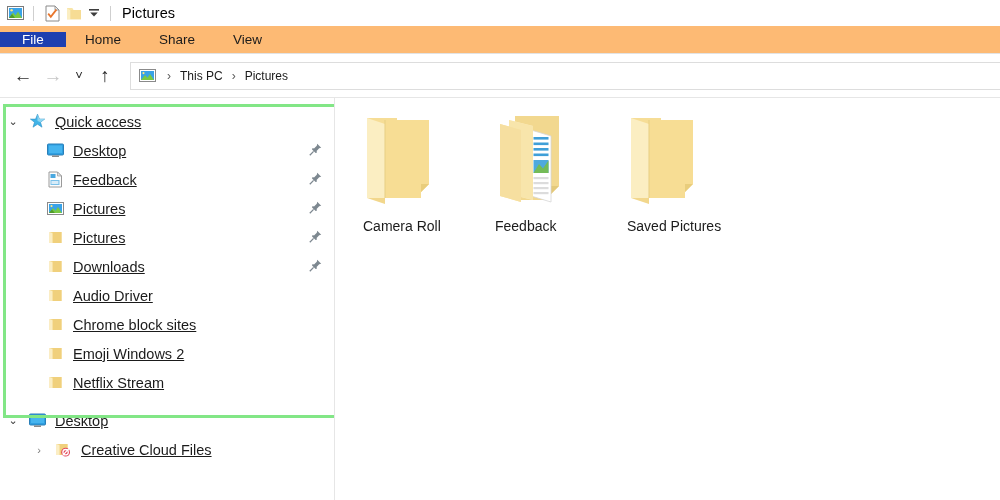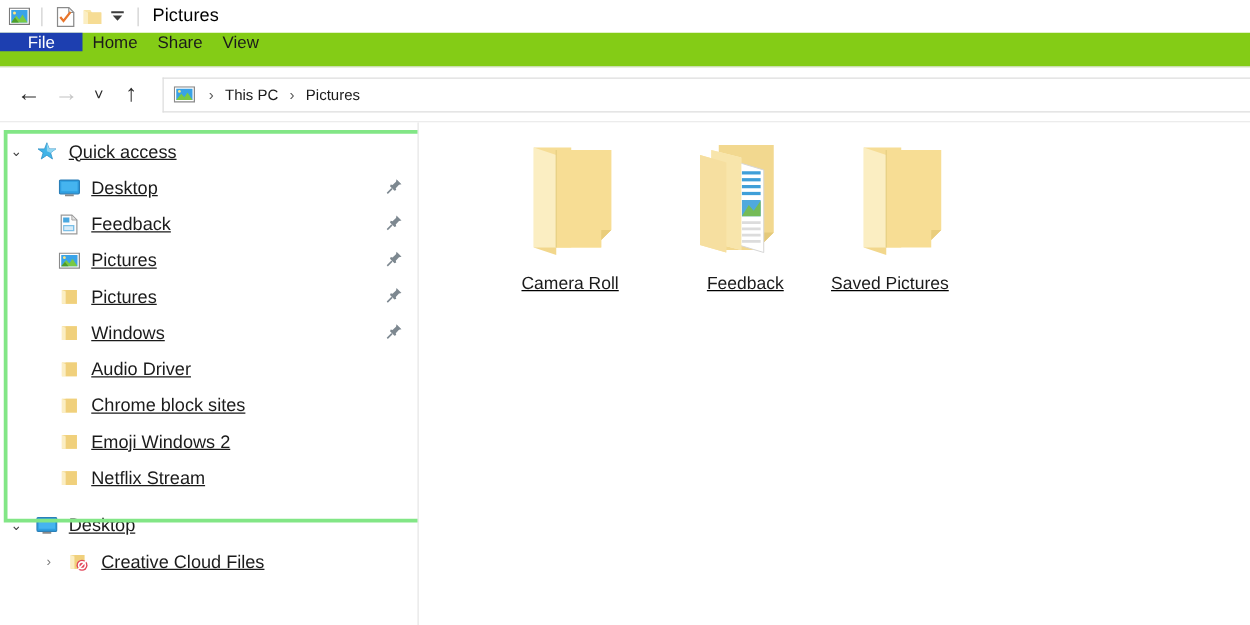--- a/index.html
+++ b/index.html
@@ -27,34 +27,34 @@
   }
   .tb-title {
     font-size: 14.5px; color: #000; margin-left: 4px; letter-spacing: .1px;
   }
   .qat-btn { width: 22px; height: 22px; display:inline-flex; align-items:center; justify-content:center; }
   .qat-drop { width: 18px; height: 22px; display:inline-flex; align-items:center; justify-content:center; }
 
   
   .ribbon {
     height: 28px;
-    background: #84cc16;
-    display: flex;
-    align-items: flex-start;
+    background: #fdba74;
+    display: flex;
+    align-items: center;
     border-bottom: 1px solid #e3e3e3;
   }
   .tab-file {
     background: #1d3fb0;
     color: #ffffff;
     width: 66px;
     display: flex; align-items: center; justify-content: center;
     font-size: 13.5px;
   }
   .tab {
-    padding: 0 8px;
+    padding: 0 19px;
     display: flex; align-items: center;
     font-size: 13.5px;
     color: #1b1b1b;
   }
 
   
   .navbar {
     height: 44px;
     background: #ffffff;
     display: flex;
@@ -157,23 +157,22 @@
 
   
   .grid {
     display: flex;
     gap: 0;
   }
   .item {
     width: 132px;
     display: flex;
     flex-direction: column;
-    align-items: flex-end;
+    align-items: flex-start;
     padding-top: 4px;
-    text-decoration: underline;
   }
   .item .fname {
     margin-top: 12px;
     font-size: 14px;
     color: #1b1b1b;
     white-space: nowrap;
   }
   .folder-svg { display:block; }
 </style>
 </head>
@@ -353,21 +352,21 @@
       <div class="node lvl2">
         <span class="indent-26"></span>
         <span class="indent-18"></span>
         <span class="ico">
           <svg width="15" height="15" viewBox="0 0 15 15">
             <path d="M1.5 2 H13.5 V13 H1.5 Z" fill="#f4d98d"></path>
             <path d="M4.5 2 H13.5 V13 H4.5 Z" fill="#f0d07c"></path>
             <path d="M1.5 2 L4.5 3.2 V13 H1.5 Z" fill="#fbeec4"></path>
           </svg>
         </span>
-        <span class="label">Windows</span>
+        <span class="label">Downloads</span>
         <span class="pin">
           <svg width="13" height="13" viewBox="0 0 13 13">
             <path d="M8.2 0.8 L12.2 4.8 L10.2 5.2 L7.6 8 L8.0 9.4 L6.6 10 L3.0 6.4 L3.6 5 L5.0 5.4 L7.8 2.8 Z" fill="#707c85"></path>
             <path d="M4.6 8.4 L0.8 12.2" stroke="#707c85" stroke-width="1.3"></path>
           </svg>
         </span>
       </div>
 
       <div class="node lvl2">
         <span class="indent-26"></span>

